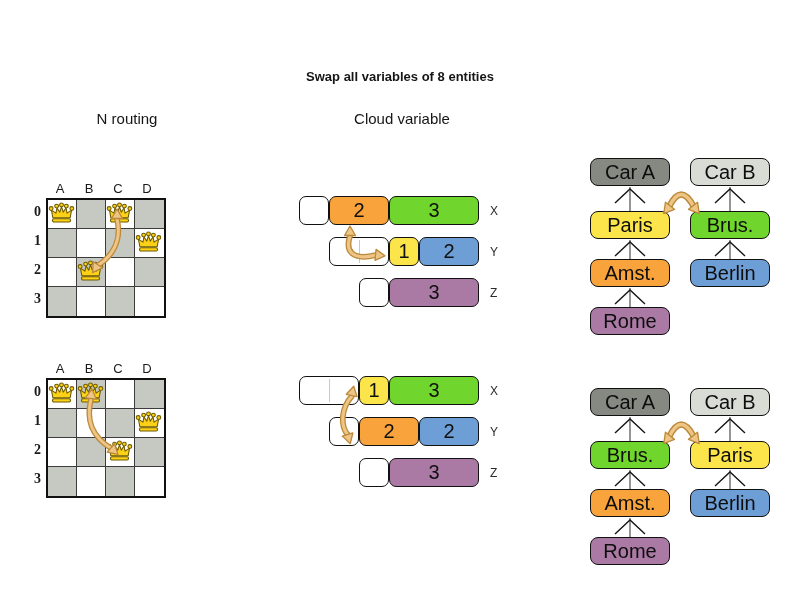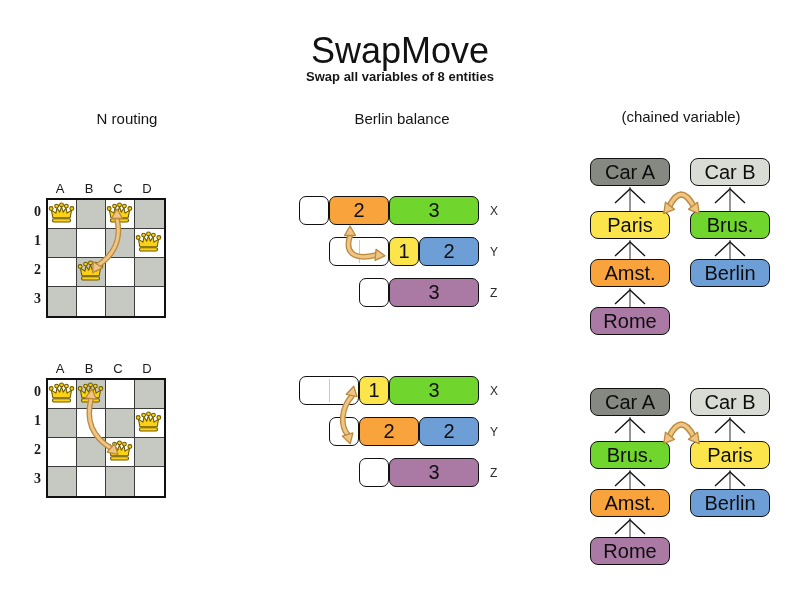--- a/index.html
+++ b/index.html
@@ -23,26 +23,24 @@
   .sep{width:1px;background:#c9c9c9;}
   .cloudlbl{font-size:12px;color:#2a2a2a;}
   .vbox{box-sizing:border-box;width:80px;height:28px;border:1.6px solid #111;border-radius:8px;
         display:flex;align-items:center;justify-content:center;font-size:20px;color:#0d0d0d;}
   #overlay{position:absolute;left:0;top:0;pointer-events:none;}
 </style>
 </head>
 <body>
 
 <div id="canvas">
-  <div class="abs title">SwapMove</div>
   <div class="abs subtitle">Swap all variables of 8 entities</div>
   <div class="abs colhead" style="left:127px">N routing</div>
-  <div class="abs colhead" style="left:402px">Berlin balance</div>
+  <div class="abs colhead" style="left:402px">Cloud variable</div>
   <div class="abs colhead2" style="left:681px">
-    <div>(chained variable)</div>
   </div>
   <div id="boards">
       <div class="abs collbl" style="left: 46px; top: 181px; width: 29px;">A</div>
       <div class="abs collbl" style="left: 75px; top: 181px; width: 29px;">B</div>
       <div class="abs collbl" style="left: 104px; top: 181px; width: 29px;">C</div>
       <div class="abs collbl" style="left: 133px; top: 181px; width: 29px;">D</div>
       <div class="abs rowlbl" style="left: 24px; top: 204px; width: 17px;">0</div>
       <div class="abs rowlbl" style="left: 24px; top: 233px; width: 17px;">1</div>
       <div class="abs rowlbl" style="left: 24px; top: 262px; width: 17px;">2</div>
       <div class="abs rowlbl" style="left: 24px; top: 291px; width: 17px;">3</div>

